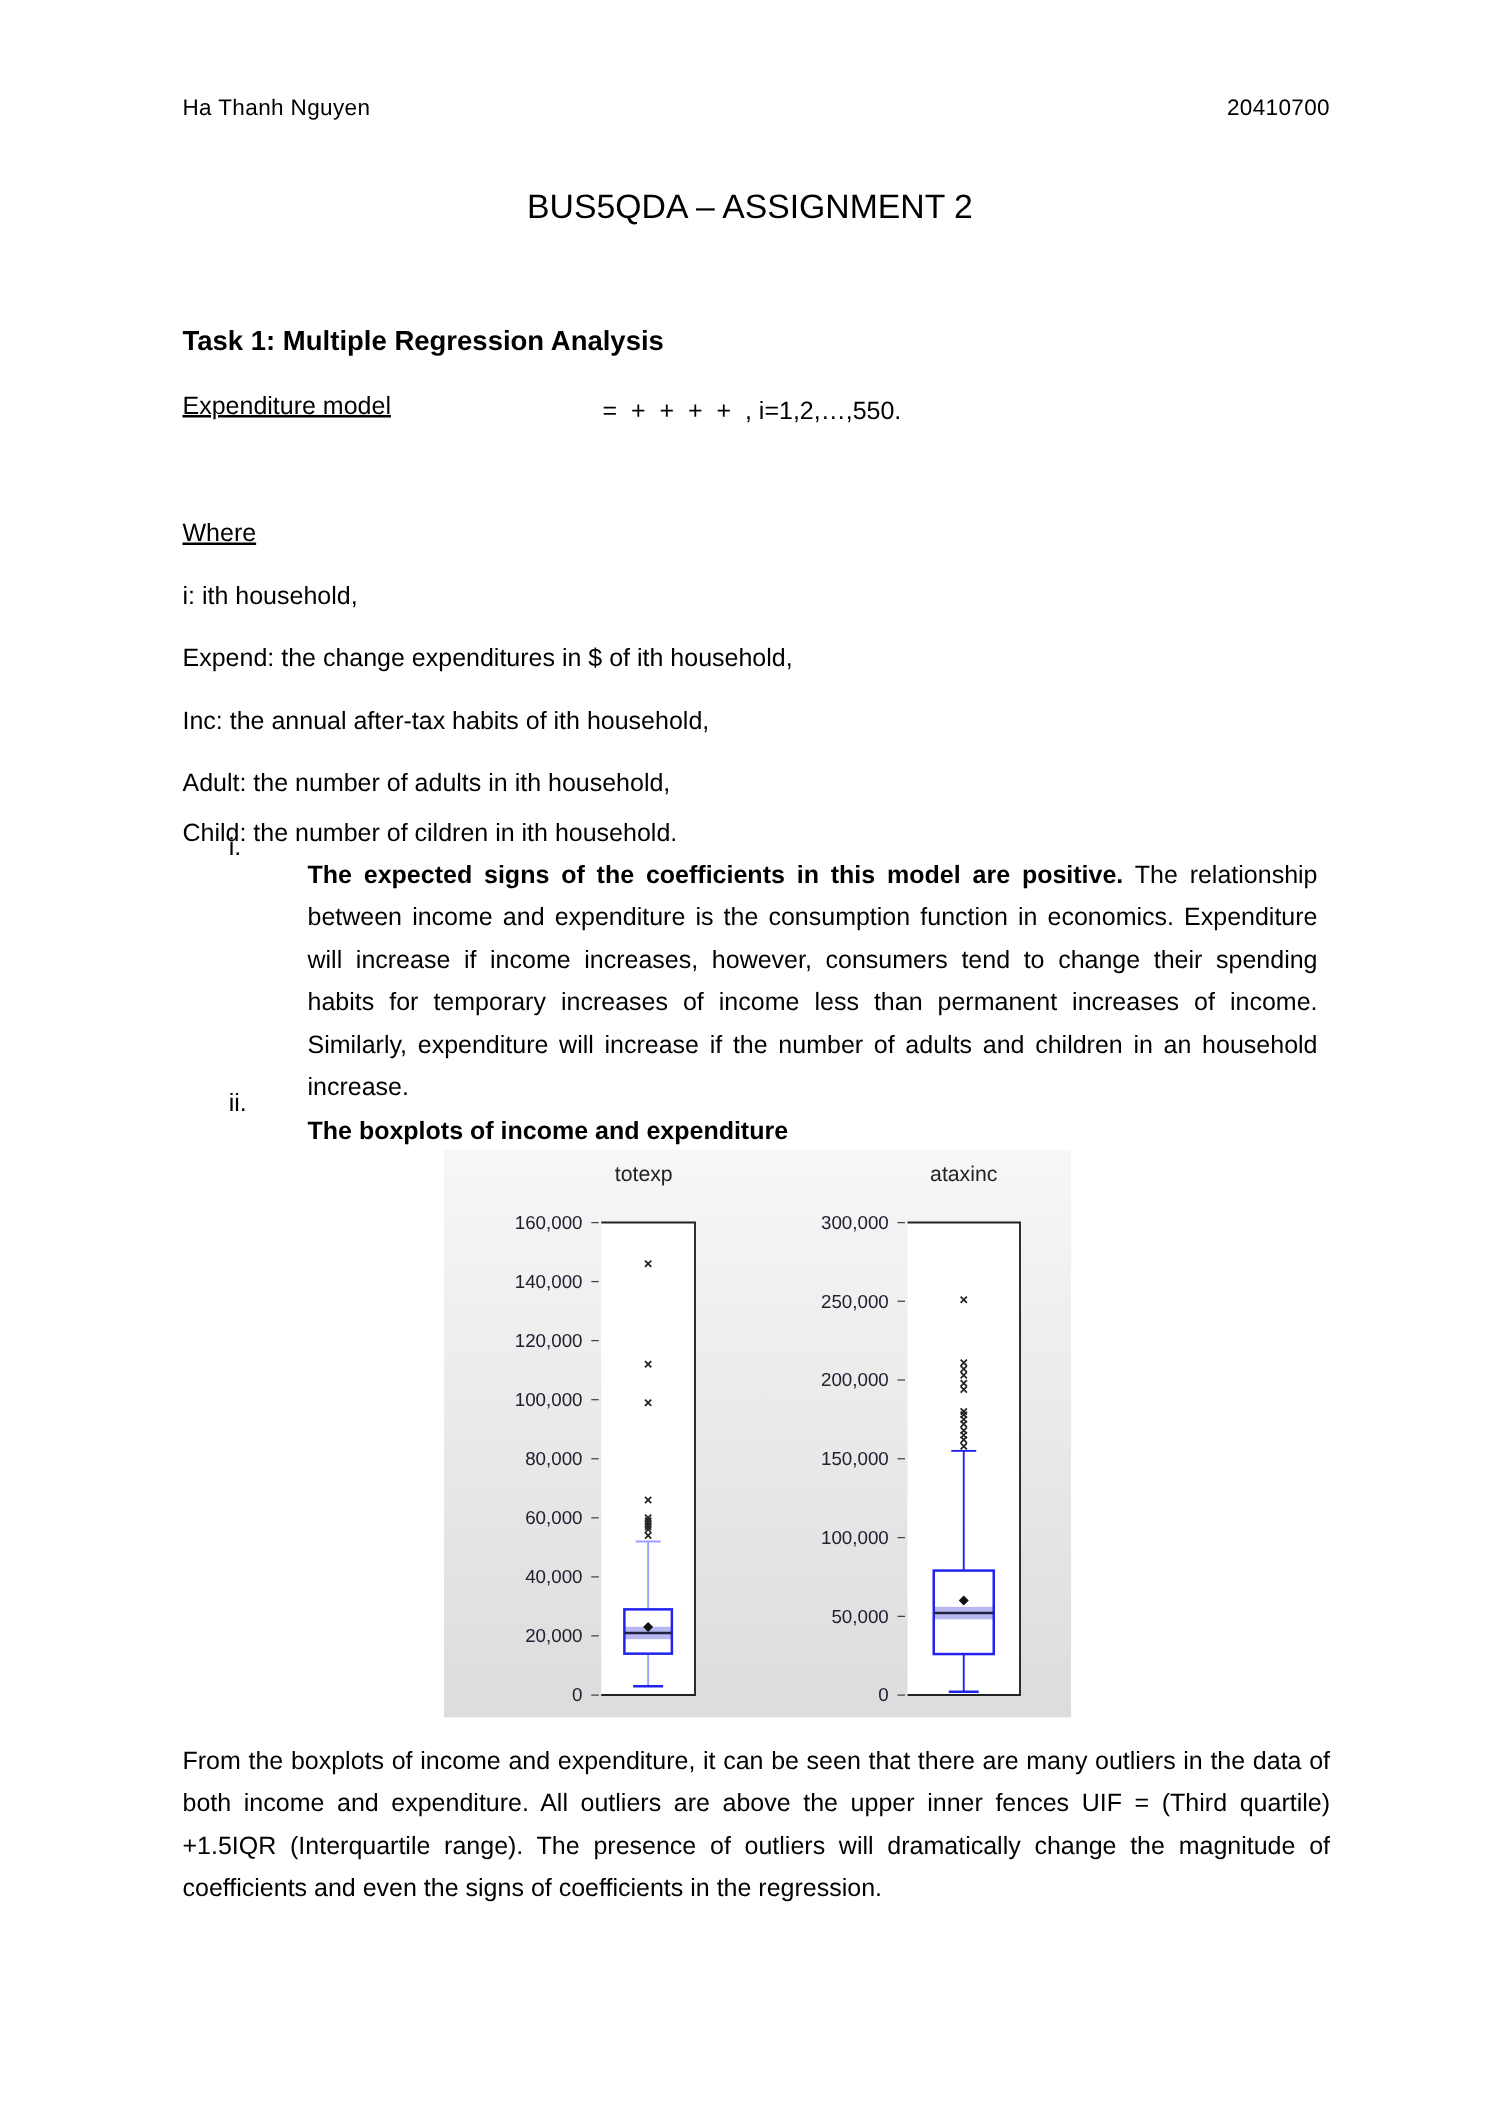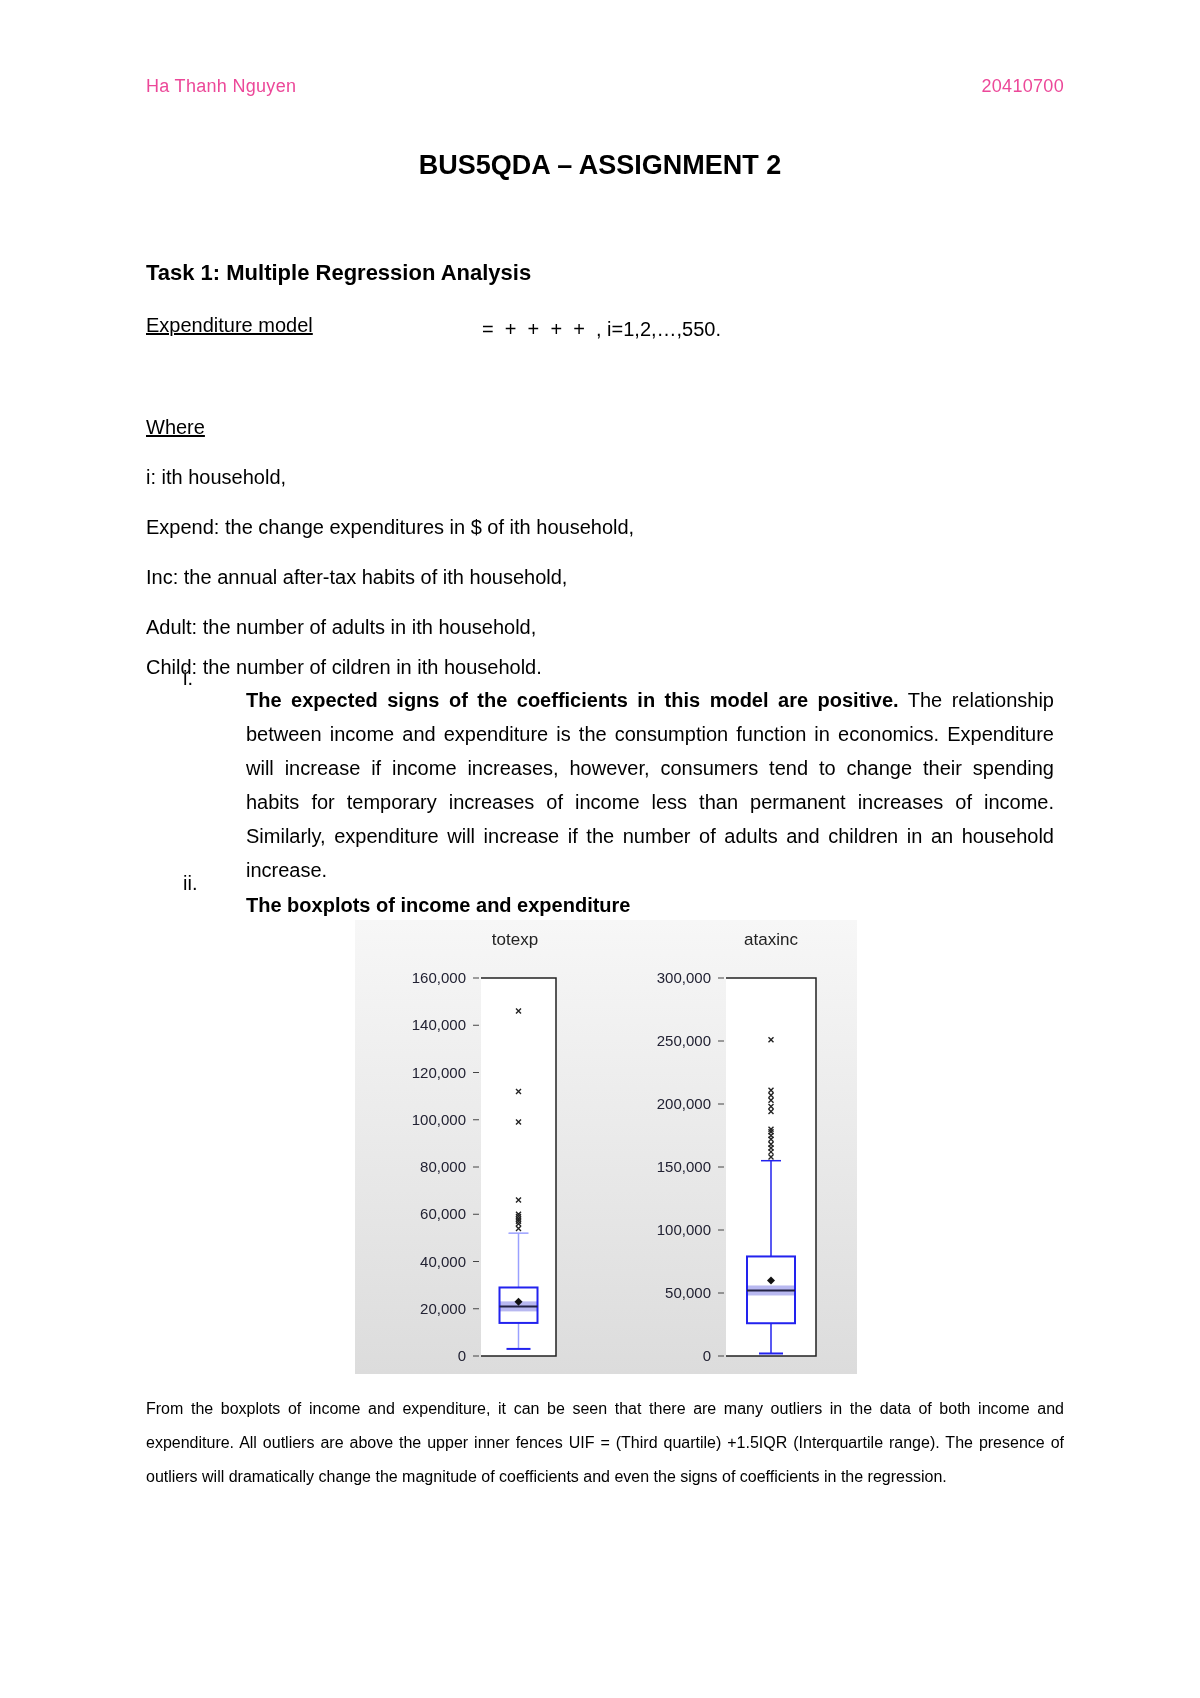--- a/index.html
+++ b/index.html
@@ -1,26 +1,26 @@
 <!DOCTYPE html>
 <html><head>
 <meta charset="utf-8">
 <style>
   html, body { margin: 0; padding: 0; background: #ffffff; }
   body { width: 1200px; height: 1698px; position: relative; overflow: hidden;
          font-family: "Liberation Sans", sans-serif; color: #000; }
   .abs { position: absolute; }
-  .hdr { top: 76px; font-size: 18px; color: #ec4899; letter-spacing: 0.3px; }
-  .title { top: 150px; left: 0; width: 1200px; text-align: center; font-size: 27px; font-weight: bold; }
+  .hdr { top: 76px; font-size: 18px; color: #000000; letter-spacing: 0.3px; }
+  .title { top: 150px; left: 0; width: 1200px; text-align: center; font-size: 27px; font-weight: normal; }
   .p { left: 146px; font-size: 20px; margin-top: 48px; }
   .u { text-decoration: underline; }
   .b { font-weight: bold; }
   .li-num { left: 183px; font-size: 20px; }
   .li-text { left: 246px; width: 808px; font-size: 20px; line-height: 34px; text-align: justify; margin-top: 16px; }
-  .para { left: 146px; width: 918px; font-size: 16px; line-height: 34px; text-align: justify; }
+  .para { left: 146px; width: 918px; font-size: 20px; line-height: 34px; text-align: justify; }
   .chart { left: 355px; top: 920px; width: 502px; height: 454px; }
 </style>
 </head>
 <body>
 
 <div class="abs hdr" style="left:146px">Ha Thanh Nguyen</div>
 <div class="abs hdr" style="right:136px">20410700</div>
 
 <div class="abs title">BUS5QDA – ASSIGNMENT 2</div>
 

